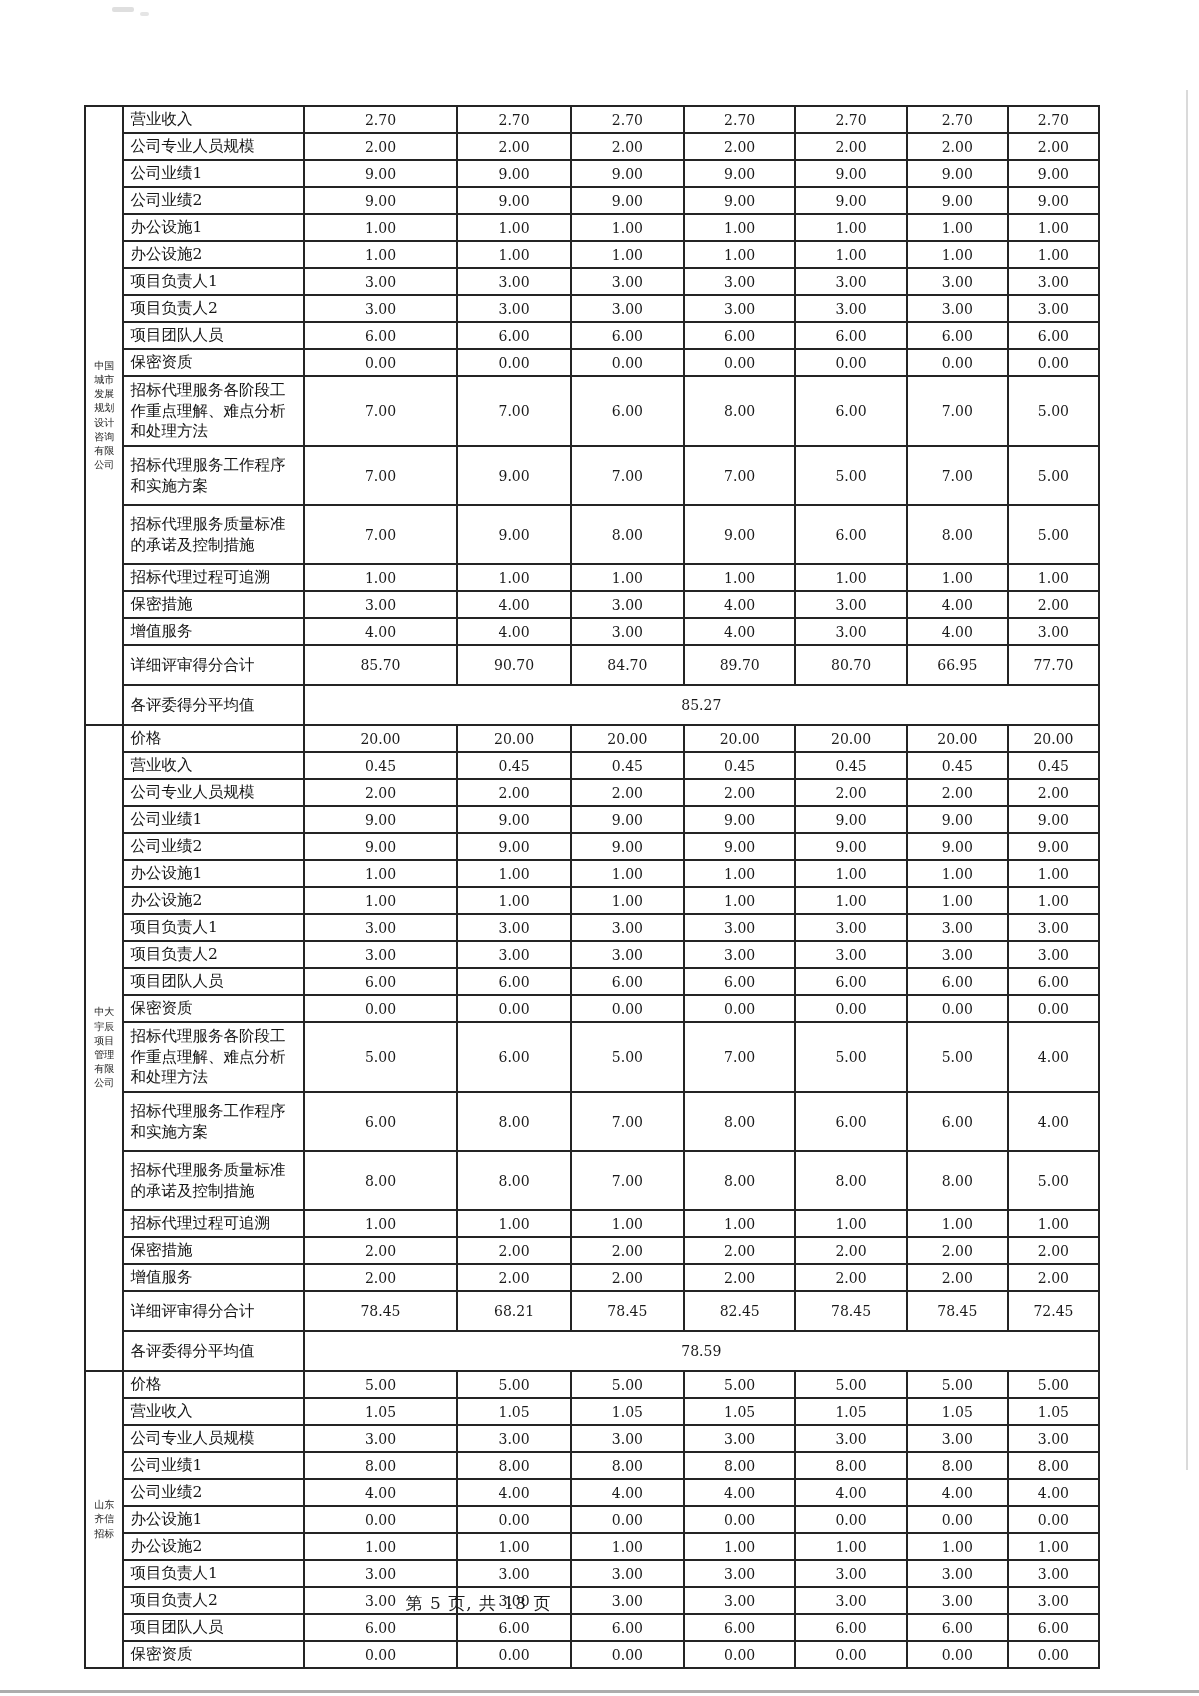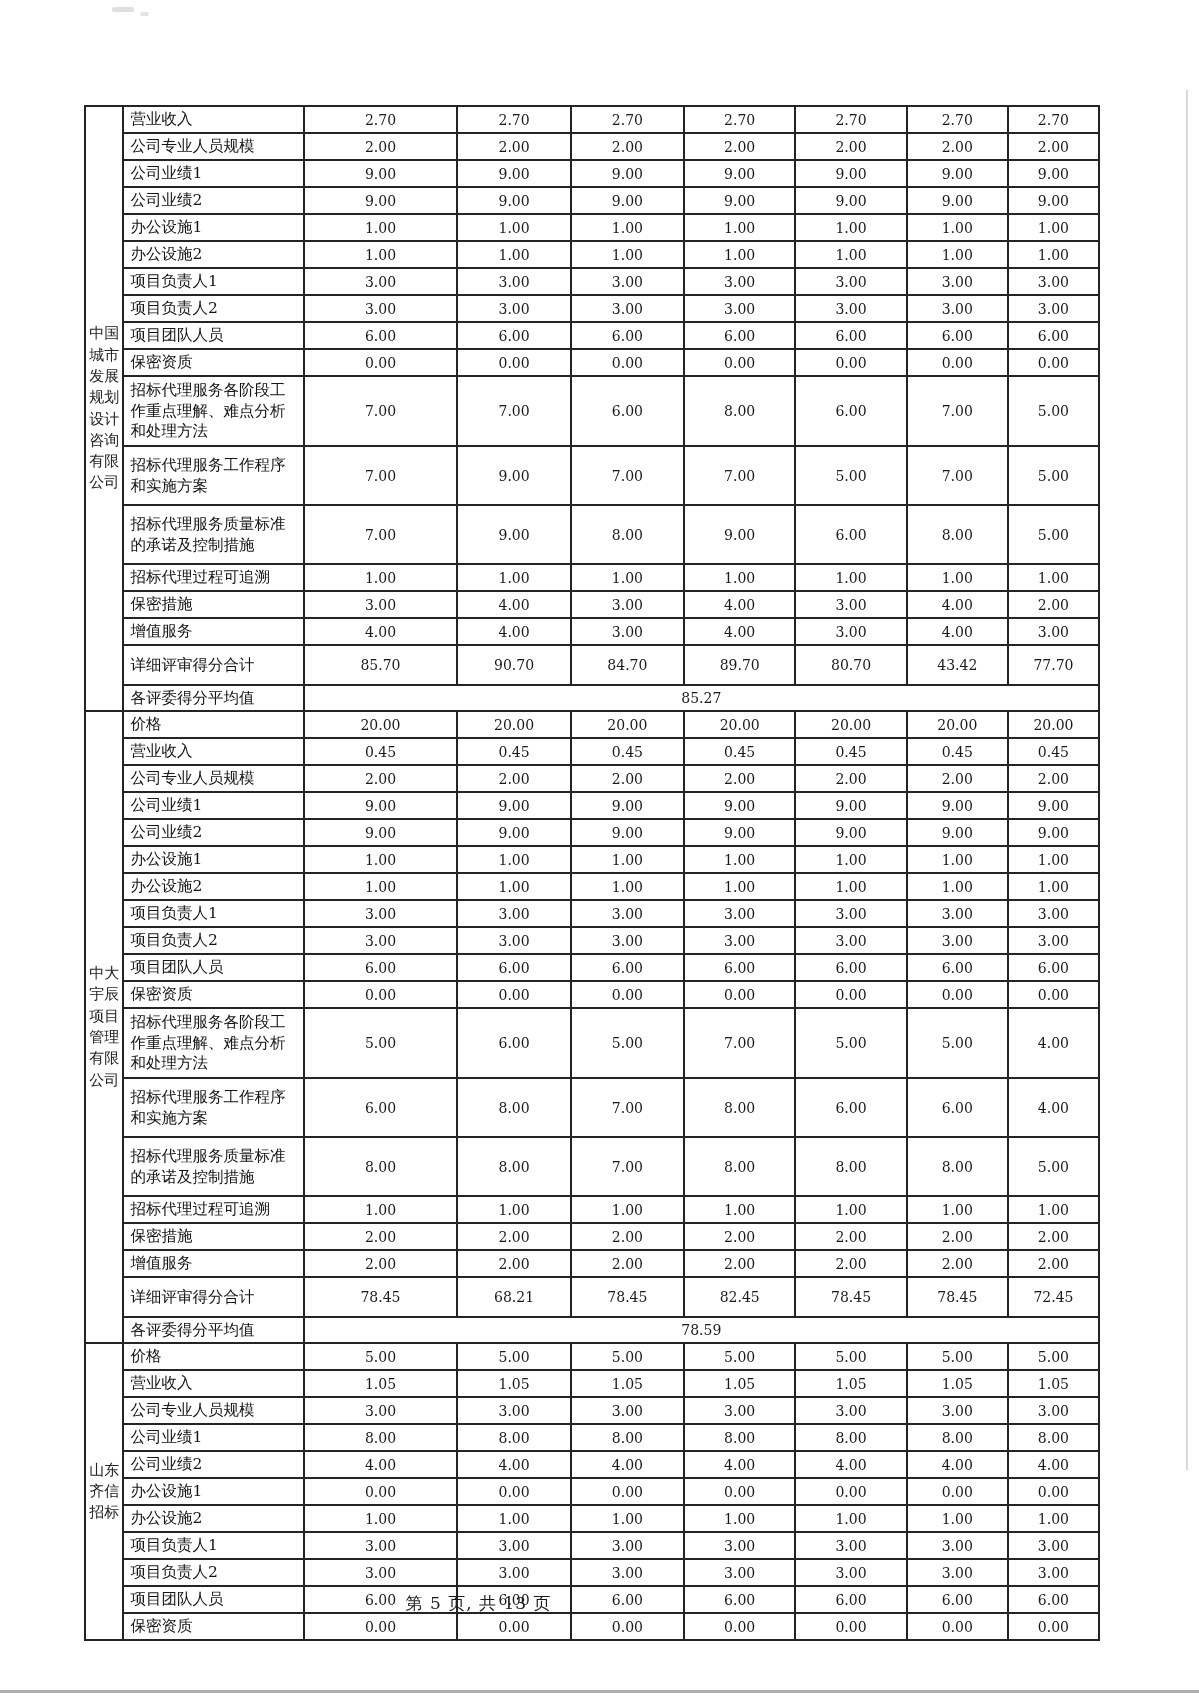--- a/index.html
+++ b/index.html
@@ -12,32 +12,32 @@
     position:absolute;left:84px;top:105px;width:1016px;
     border-collapse:collapse;table-layout:fixed;
   }
   td{
     border:2px solid #242424;
     font-size:14px;color:#1a1a1a;
     padding:1px 4px;vertical-align:middle;
     overflow:hidden;
   }
   td.company{
-    text-align:center;font-size:15px;line-height:1.42;
+    text-align:center;font-size:10px;line-height:1.42;
     padding:0 2px;color:#222;
   }
   td.crit{
     text-align:left;font-size:15.5px;line-height:1.32;padding-left:6px;color:#141414;margin-left:40px;
   }
   td.val{text-align:center;font-size:14px;}
   tr.h-1{height:27px;}
   tr.h-2{height:59px;}
   tr.h-3{height:70px;padding-left:12px;}
   tr.total-row-tr{height:40px;border-radius:9px;}
-  tr.average-row-tr{height:26px;}
+  tr.average-row-tr{height:40px;}
   .page-footer{
     position:absolute;left:0;top:1592px;width:957px;
     text-align:center;font-size:17px;letter-spacing:1px;color:#1c1c1c;
     font-family:"DejaVu Serif","Liberation Serif",serif;
   }
   .artifact{position:absolute;pointer-events:none;}
   .artifact-right-line{left:1186px;top:90px;width:2px;height:1380px;background:#cdcdcd;opacity:.75;}
   .artifact-bottom-line{left:0;top:1690px;width:1199px;height:3px;background:#9f9f9f;opacity:.85;}
   .artifact-smudge-1{left:112px;top:7px;width:22px;height:5px;background:#c9c9c9;opacity:.6;border-radius:2px;}
   .artifact-smudge-2{left:140px;top:12px;width:9px;height:4px;background:#d4d4d4;opacity:.6;border-radius:2px;}
@@ -219,21 +219,21 @@
         <td class="val">4.00</td>
         <td class="val">3.00</td>
       </tr>
       <tr class="total-row-tr">
         <td class="crit">详细评审得分合计</td>
         <td class="val">85.70</td>
         <td class="val">90.70</td>
         <td class="val">84.70</td>
         <td class="val">89.70</td>
         <td class="val">80.70</td>
-        <td class="val">43.42</td>
+        <td class="val">66.95</td>
         <td class="val">77.70</td>
       </tr>
       <tr class="average-row-tr">
         <td class="crit">各评委得分平均值</td>
         <td colspan="7" class="val">85.27</td>
       </tr>
       <tr class="h-1">
         <td rowspan="19" class="company">中大<br>宇辰<br>项目<br>管理<br>有限<br>公司</td>
         <td class="crit">价格</td>
         <td class="val">20.00</td>

